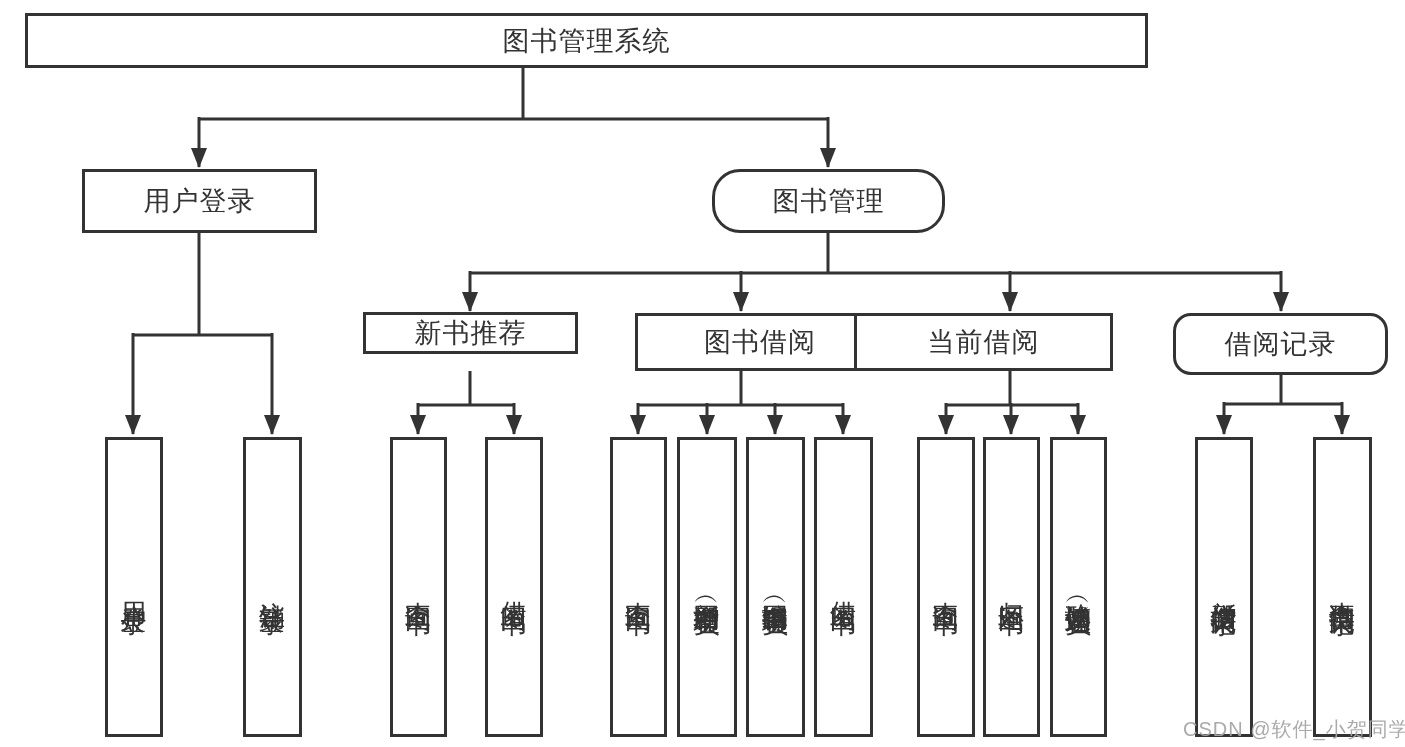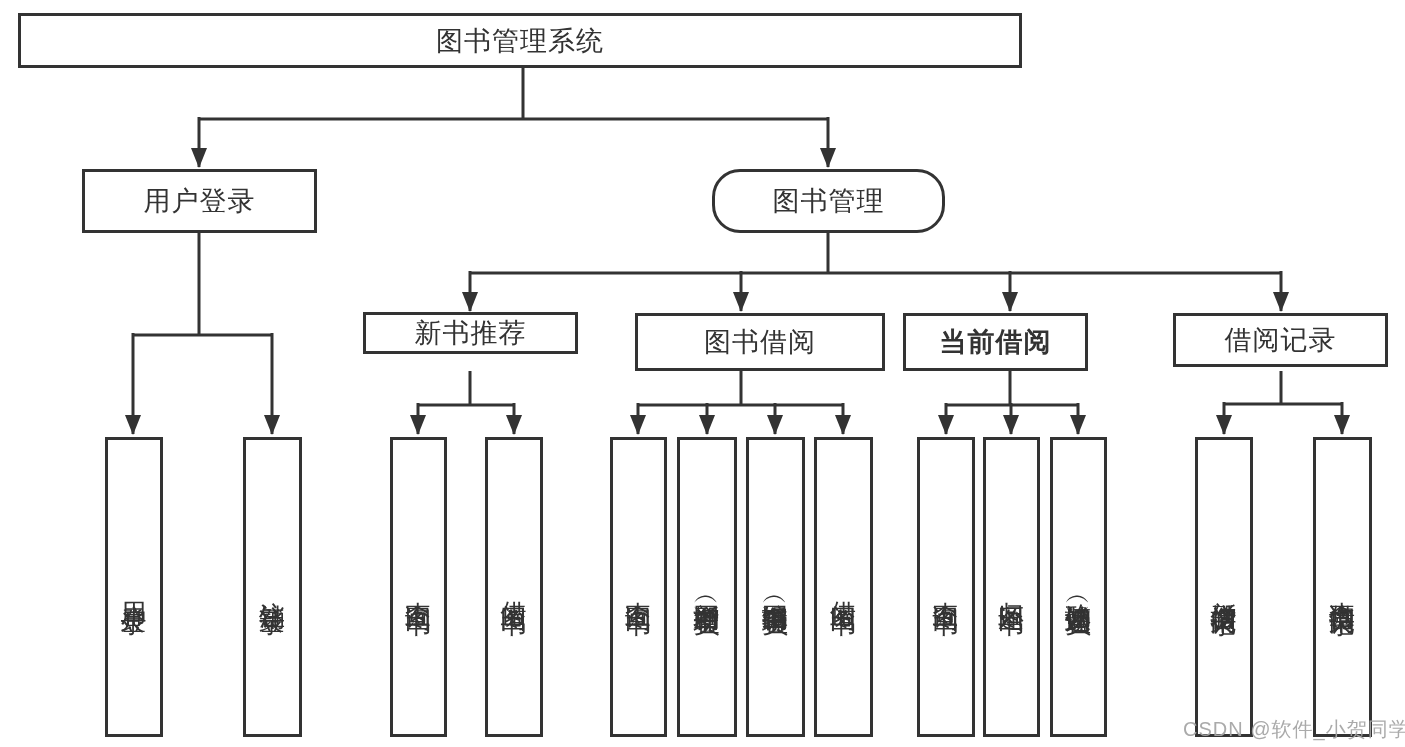--- a/index.html
+++ b/index.html
@@ -99,29 +99,29 @@
     <path d="M1010 371 V405 M946 405 H1078"></path>
     <line x1="946" y1="403" x2="946" y2="434" marker-end="url(#ah)"></line>
     <line x1="1011" y1="403" x2="1011" y2="434" marker-end="url(#ah)"></line>
     <line x1="1078" y1="403" x2="1078" y2="434" marker-end="url(#ah)"></line>
 
     <path d="M1281 371 V404 M1224 404 H1342"></path>
     <line x1="1224" y1="402" x2="1224" y2="434" marker-end="url(#ah)"></line>
     <line x1="1342" y1="402" x2="1342" y2="434" marker-end="url(#ah)"></line>
   </svg>
 
-  <div class="node" style="left:18px; top:13px; width:1004px; height:55px;">图书管理系统</div>
+  <div class="node" style="left:25px; top:13px; width:1123px; height:55px;">图书管理系统</div>
 
   <div class="node" style="left:82px; top:169px; width:235px; height:64px;">用户登录</div>
   <div class="node" style="left:712px; top:169px; width:233px; height:64px;border-radius:28px;">图书管理</div>
 
   <div class="node" style="left:363px; top:304px; width:215px; height:42px;margin-top:8px;">新书推荐</div>
   <div class="node" style="left:635px; top:313px; width:250px; height:58px;">图书借阅</div>
-  <div class="node" style="left:903px; top:313px; width:185px; height:58px;font-weight:bold;">当前借阅</div>
-  <div class="node" style="left:1173px; top:313px; width:215px; height:54px;">借阅记录</div>
+  <div class="node" style="left:854px; top:313px; width:259px; height:58px;">当前借阅</div>
+  <div class="node" style="left:1173px; top:313px; width:215px; height:62px;border-radius:18px;">借阅记录</div>
 
   <div class="vnode" style="left:105px; top:437px; width:58px; height:300px;">用户登录</div>
   <div class="vnode" style="left:243px; top:437px; width:59px; height:300px;">注销登录</div>
 
   <div class="vnode" style="left:390px; top:437px; width:57px; height:300px;">查询图书</div>
   <div class="vnode" style="left:485px; top:437px; width:58px; height:300px;">借阅图书</div>
 
   <div class="vnode" style="left:610px; top:437px; width:57px; height:300px;">查询图书</div>
   <div class="vnode" style="left:677px; top:437px; width:60px; height:300px; letter-spacing:1px;">新增图书（管理员）</div>
   <div class="vnode" style="left:746px; top:437px; width:59px; height:300px; letter-spacing:1px;">编辑图书（管理员）</div>

